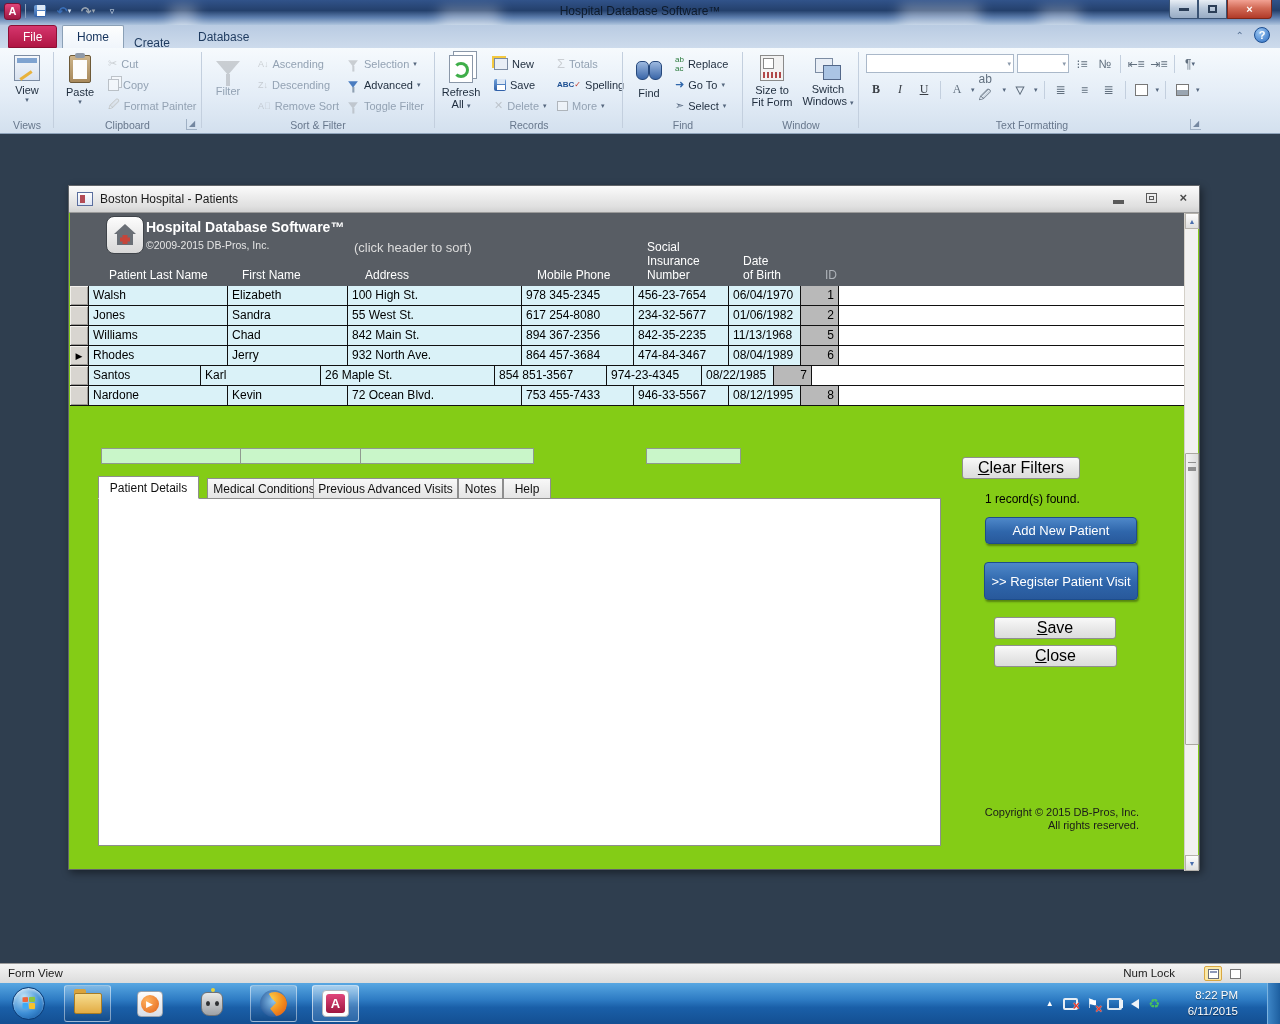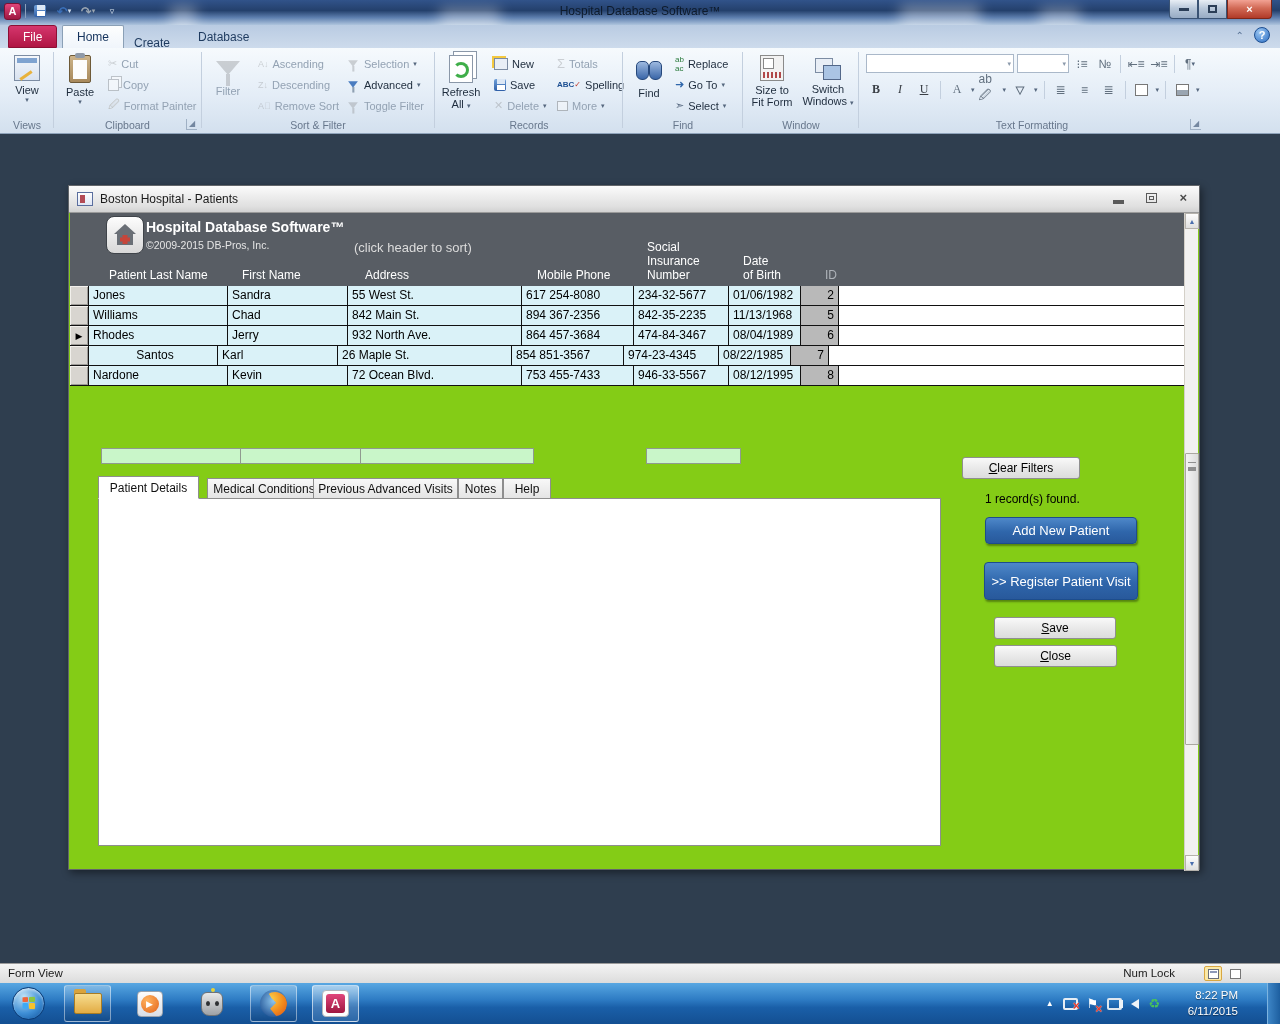--- a/index.html
+++ b/index.html
@@ -96,21 +96,21 @@
   #photo { position:absolute; left:695px; top:373px; width:167px; height:180px; background:#f0f0f0; border:1px solid #b5b5b5; }
   #photo .ptitle { margin-top:6px; text-align:center; text-decoration:underline; font-size:12.5px; }
   #photo .pbox { position:absolute; left:20px; top:31px; width:128px; height:125px; background:#fafafa; border:1px solid #9a9a9a; }
   #photo .phint { position:absolute; right:5px; bottom:4px; font-size:9px; color:#222; }
 
   
   #notice-head { position:absolute; left:432px; top:545px; font-weight:bold; text-decoration:underline; font-size:12.5px; color:#2e3420; }
   #notice-box { position:absolute; left:431px; top:561px; width:392px; height:68px; background:#dfe8c8; border:1px solid #8a8a8a; font-size:11.5px; color:#35391f; padding:3px 4px; white-space:pre-wrap; }
 
   
-  .btn-gray { position:absolute; background:linear-gradient(180deg,#f9f9f9,#e6e6e6 60%,#dcdcdc); border:1px solid #8f8f8f; border-radius:3px; font-size:12px; display:flex; align-items:center; justify-content:center; color:#000; }
+  .btn-gray { position:absolute; background:linear-gradient(180deg,#f9f9f9,#e6e6e6 60%,#dcdcdc); border:1px solid #8f8f8f; border-radius:3px; font-size:16px; display:flex; align-items:center; justify-content:center; color:#000; }
   .btn-gray span::first-letter { text-decoration:underline; }
   .btn-blue { position:absolute; background:linear-gradient(180deg,#4e88c9,#2f66ab 55%,#28599b); border:1px solid #1d4d8c; border-radius:4px; color:#fff; font-size:13px; display:flex; align-items:center; justify-content:center; box-shadow:1px 2px 2px rgba(0,0,0,.35); }
   #records-found { position:absolute; left:916px; top:306px; font-size:12px; }
   #fcopy { position:absolute; right:60px; top:620px; width:300px; text-align:right; font-size:11px; line-height:13px; color:#1a1a1a; }
 
   
   #vscroll { position:absolute; right:1px; top:27px; width:14px; height:658px; background:#f2f1f0; border-left:1px solid #d4d0c8; }
   .sb-arrow { position:absolute; left:0; width:14px; height:16px; background:linear-gradient(180deg,#fdfdfd,#dfdfdf); border:1px solid #b5b2ac; display:flex; align-items:center; justify-content:center; font-size:7px; color:#4a6fae; }
   #sb-thumb { position:absolute; left:0; top:240px; width:14px; height:292px; background:linear-gradient(90deg,#f4f4f4,#dcdcdc); border:1px solid #aaa7a0; border-radius:1px; }
   #sb-grip { margin:8px auto 0; width:8px; border-top:1px solid #8f8f8f; box-shadow:0 2px 0 #8f8f8f,0 4px 0 #8f8f8f; height:5px; }
@@ -459,20 +459,31 @@
 Insurance
 Number</div>
     <div class="hcol" style="left:673px;">Date
 of Birth</div>
     <div class="hcol" style="left:755px; color:#aeb3b9;">ID</div>
   </div>
 
   <div id="rows">
       <div class="trow">
         <div class="tsel"></div>
+        <div class="tcell" style="width: 139px;">Walsh</div>
+        <div class="tcell" style="width: 120px;">Elizabeth</div>
+        <div class="tcell" style="width: 174px;">100 High St.</div>
+        <div class="tcell" style="width: 112px;">978 345-2345</div>
+        <div class="tcell" style="width: 95px;">456-23-7654</div>
+        <div class="tcell" style="width: 72px;">06/04/1970</div>
+        <div class="tcell id" style="width: 38px;">1</div>
+        <div class="tfill"></div>
+      </div>
+      <div class="trow">
+        <div class="tsel"></div>
         <div class="tcell" style="width: 139px;">Jones</div>
         <div class="tcell" style="width: 120px;">Sandra</div>
         <div class="tcell" style="width: 174px;">55 West St.</div>
         <div class="tcell" style="width: 112px;">617 254-8080</div>
         <div class="tcell" style="width: 95px;">234-32-5677</div>
         <div class="tcell" style="width: 72px;">01/06/1982</div>
         <div class="tcell id" style="width: 38px;">2</div>
         <div class="tfill"></div>
       </div>
       <div class="trow">
@@ -494,21 +505,21 @@
         <div class="tcell" style="width: 120px;">Jerry</div>
         <div class="tcell" style="width: 174px;">932 North Ave.</div>
         <div class="tcell" style="width: 112px;">864 457-3684</div>
         <div class="tcell" style="width: 95px;">474-84-3467</div>
         <div class="tcell" style="width: 72px;">08/04/1989</div>
         <div class="tcell id" style="width: 38px;">6</div>
         <div class="tfill"></div>
       </div>
       <div class="trow">
         <div class="tsel"></div>
-        <div class="tcell" style="width: 129px; text-align: center;">Santos</div>
+        <div class="tcell" style="width: 112px;">Santos</div>
         <div class="tcell" style="width: 120px;">Karl</div>
         <div class="tcell" style="width: 174px;">26 Maple St.</div>
         <div class="tcell" style="width: 112px;">854 851-3567</div>
         <div class="tcell" style="width: 95px;">974-23-4345</div>
         <div class="tcell" style="width: 72px;">08/22/1985</div>
         <div class="tcell id" style="width: 38px;">7</div>
         <div class="tfill"></div>
       </div>
       <div class="trow">
         <div class="tsel"></div>
@@ -585,20 +596,24 @@
     </div>
   <div class="btn-blue" style="left:915px; top:376px; width:154px; height:38px;">
       <span>&gt;&gt; Register Patient Visit</span>
     </div>
   <div class="btn-gray" style="left:925px; top:431px; width:122px; height:22px;">
       <span>Save</span>
     </div>
   <div class="btn-gray" style="left:925px; top:459px; width:123px; height:22px;">
       <span>Close</span>
     </div>
+  <div id="fcopy">
+    <div>Copyright © 2015 DB-Pros, Inc.</div>
+    <div>All rights reserved.</div>
+  </div>
 
   <div id="vscroll">
     <div class="sb-arrow" style="top:0;">▲</div>
     <div id="sb-thumb">
         <div id="sb-grip"></div>
       </div>
     <div class="sb-arrow" style="bottom:0;">▼</div>
   </div>
 </div>
 

